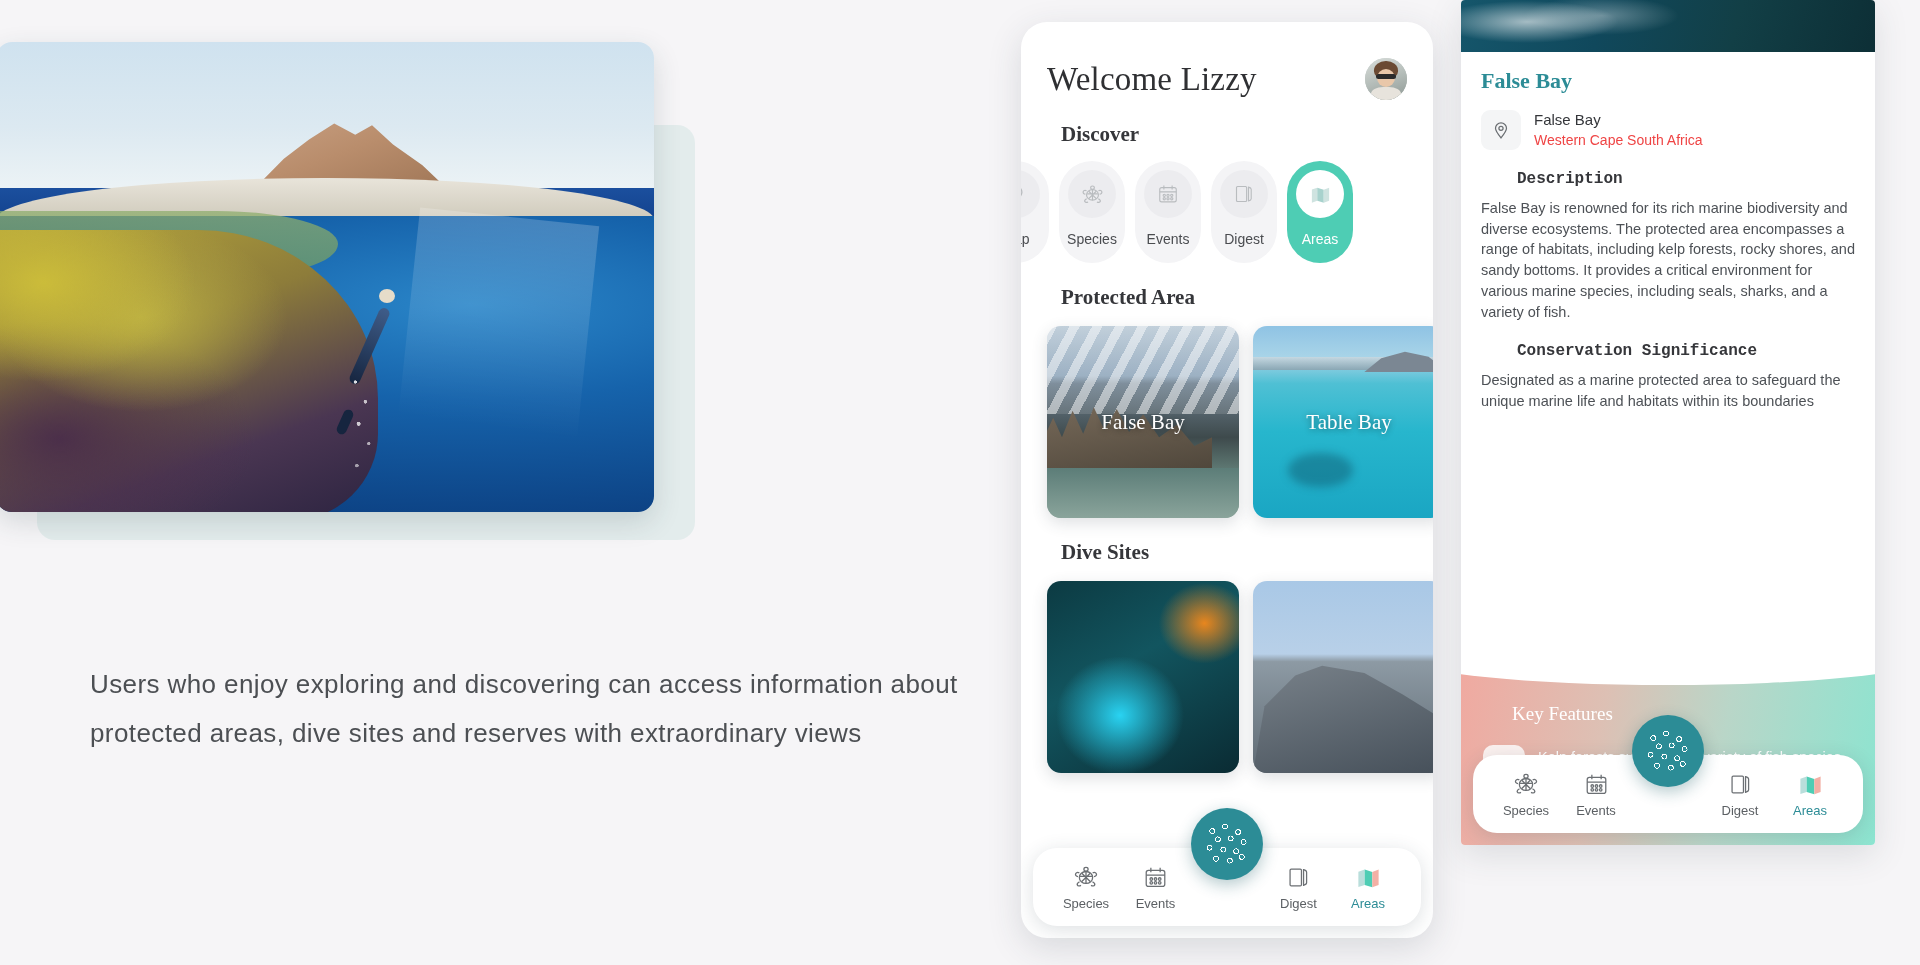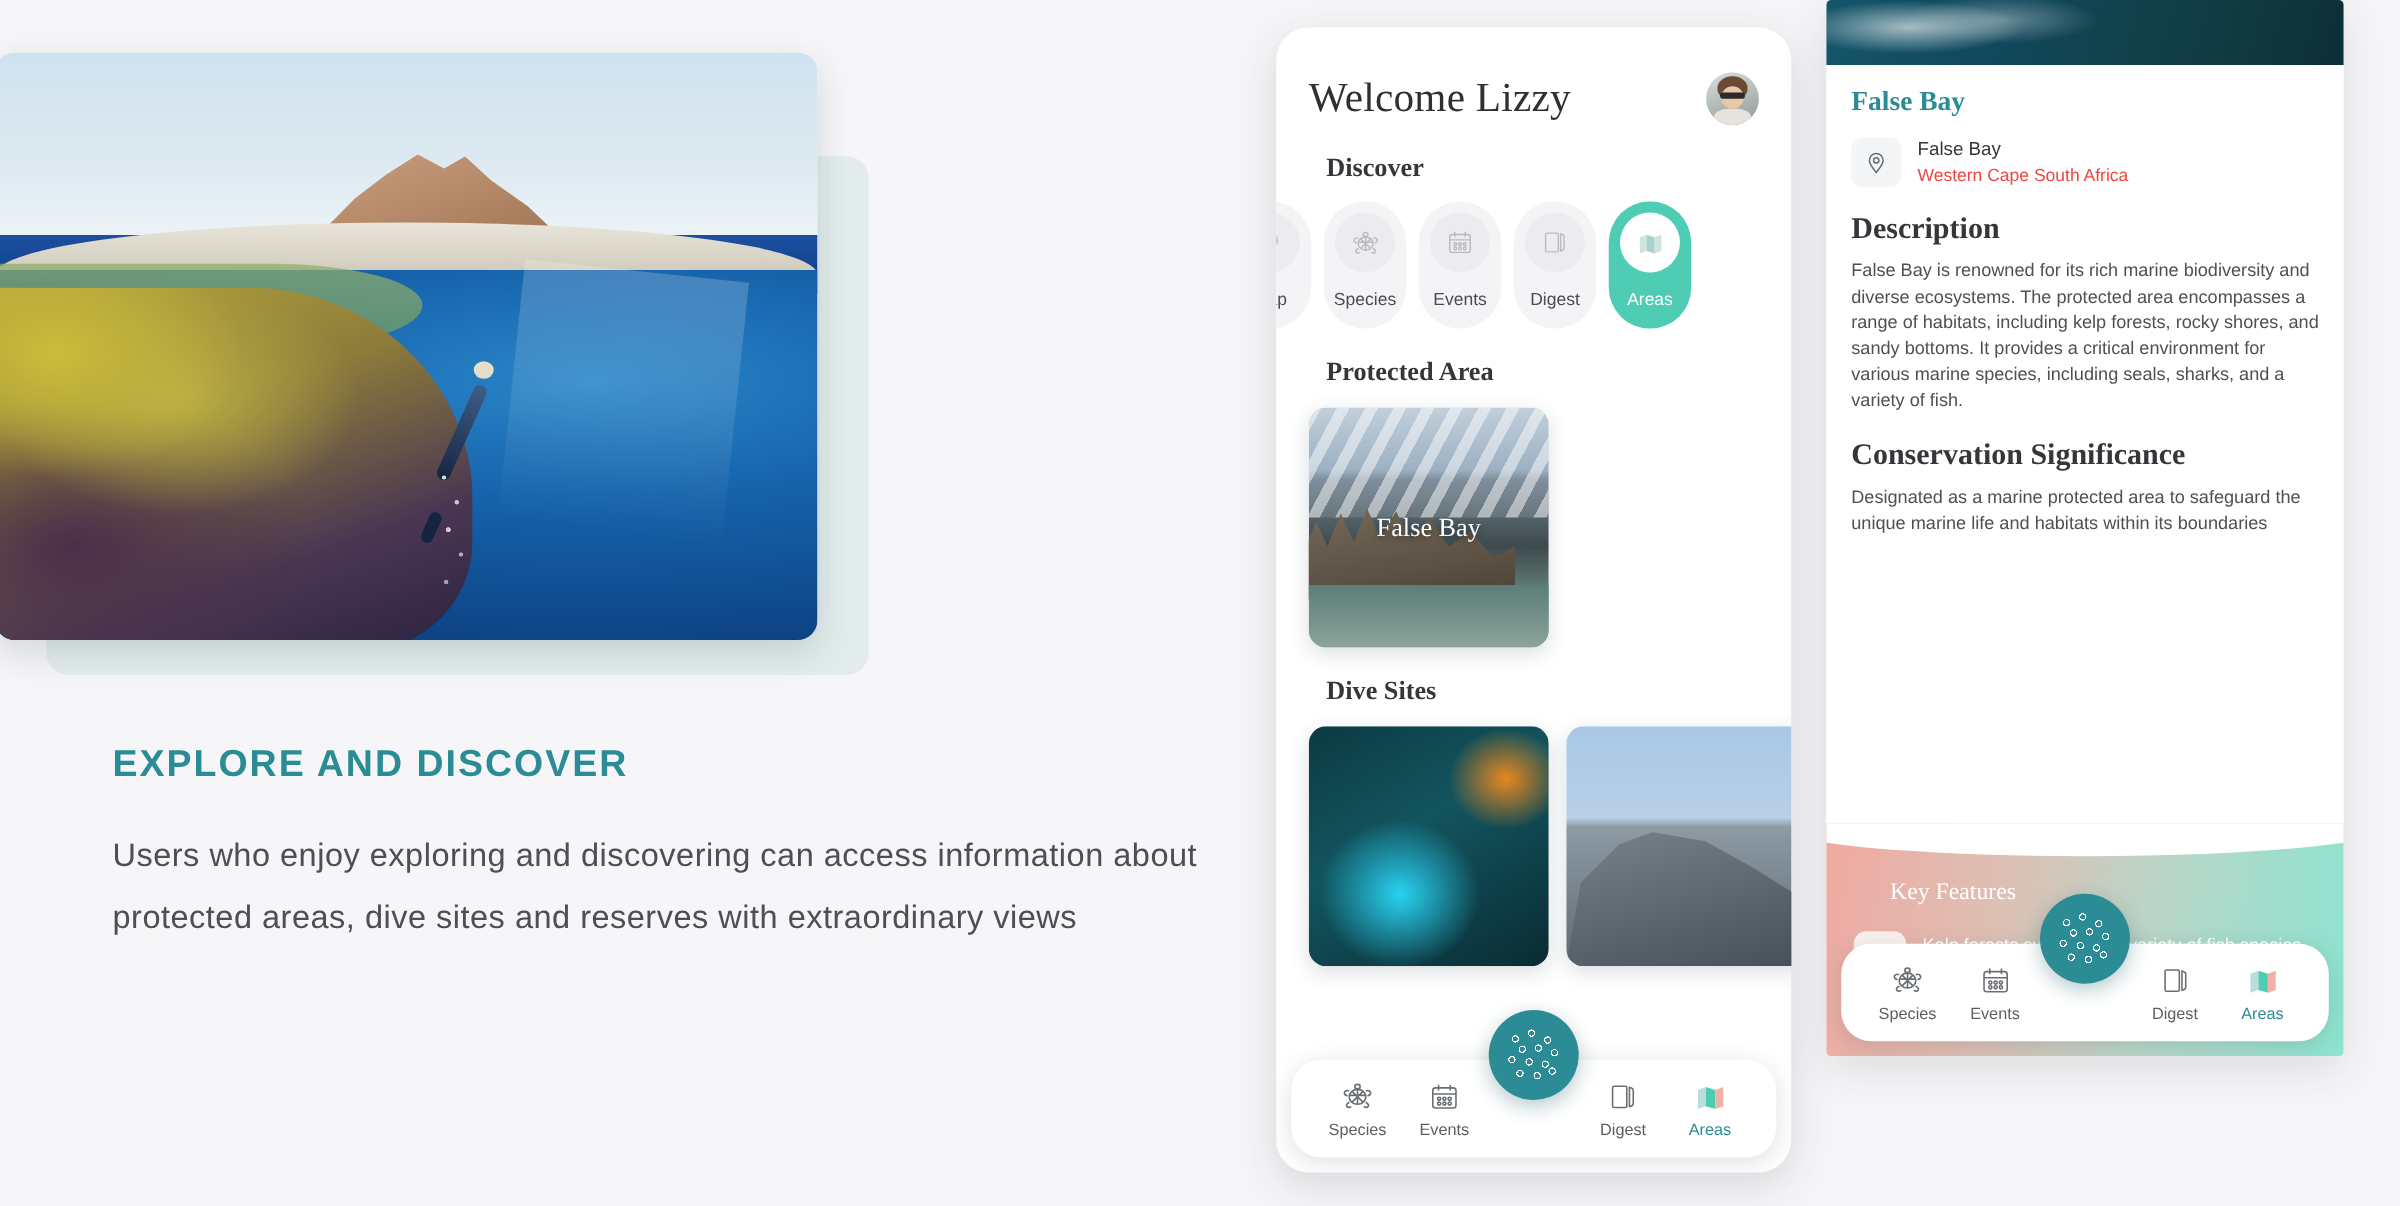--- a/index.html
+++ b/index.html
@@ -288,22 +288,22 @@
     font-size: 22px; color: #2c8c96; margin-bottom: 16px;
   }
   .loc-row { display: flex; align-items: center; gap: 13px; margin-bottom: 20px; }
   .loc-ico {
     width: 40px; height: 40px; border-radius: 9px; background: #f4f5f6;
     display: flex; align-items: center; justify-content: center; flex: none;
   }
   .loc-name { font-size: 15px; color: #34363a; line-height: 1.35; }
   .loc-sub { font-size: 14px; color: #ef4444; line-height: 1.35; }
   .d-head {
-    font-family: Liberation Serif, serif;
-    font-size: 24px; color: #35363a; margin-bottom: 10px;
+    font-family: Liberation Mono, monospace;
+    font-size: 16px; color: #35363a; margin-bottom: 10px; margin-left: 36px;
   }
   .d-text { font-size: 14.5px; line-height: 1.43; color: #4d5156; margin-bottom: 20px; }
 
   .keyfeat {
     position: absolute; left: 0; right: 0; bottom: 0; height: 186px;
     background: linear-gradient(100deg,#f0a9a0 0%, #ddc0b4 34%, #b9d6c8 62%, #8ce4d0 100%);
     overflow: hidden;
   }
   .keyfeat .wave {
     position: absolute; left: 0; top: -2px; width: 100%; height: 28px;
@@ -341,21 +341,20 @@
       <div class="shoreline"></div>
       <div class="ocean"></div>
       <div class="sunray"></div>
       <div class="reef-shallow"></div>
       <div class="reef"></div>
       <div class="diver-body"></div>
       <div class="diver-head"></div>
       <div class="diver-fin"></div>
       <div class="bubbles"></div>
     </div>
-    <h1 class="promo-title">EXPLORE AND DISCOVER</h1>
     <p class="promo-body">Users who enjoy exploring and discovering can access information about protected areas, dive sites and reserves with extraordinary views</p>
   </section>
 
   <section class="phone-home">
 
     <header class="home-head">
       <div class="welcome">Welcome Lizzy</div>
       <div class="avatar">
         <div class="av-bg"></div>
           <div class="av-body"></div>
@@ -433,20 +432,28 @@
     <h2 class="sec-title">Protected Area</h2>
     <div class="card-row">
       <div class="area-card">
         <div class="ph-falsebay">
             <div class="clouds"></div>
             <div class="peaks"></div>
             <div class="shore"></div>
           </div>
         <span class="cap">False Bay</span>
       </div>
+      <div class="area-card">
+        <div class="ph-tablebay">
+            <div class="far"></div>
+            <div class="mtn"></div>
+            <div class="dark"></div>
+          </div>
+        <span class="cap">Table Bay</span>
+      </div>
     </div>
 
     <h2 class="sec-title">Dive Sites</h2>
     <div class="card-row">
       <div class="area-card">
         <div class="ph-reef"></div>
       </div>
       <div class="area-card">
         <div class="ph-mountain">
             <div class="tm"></div>

